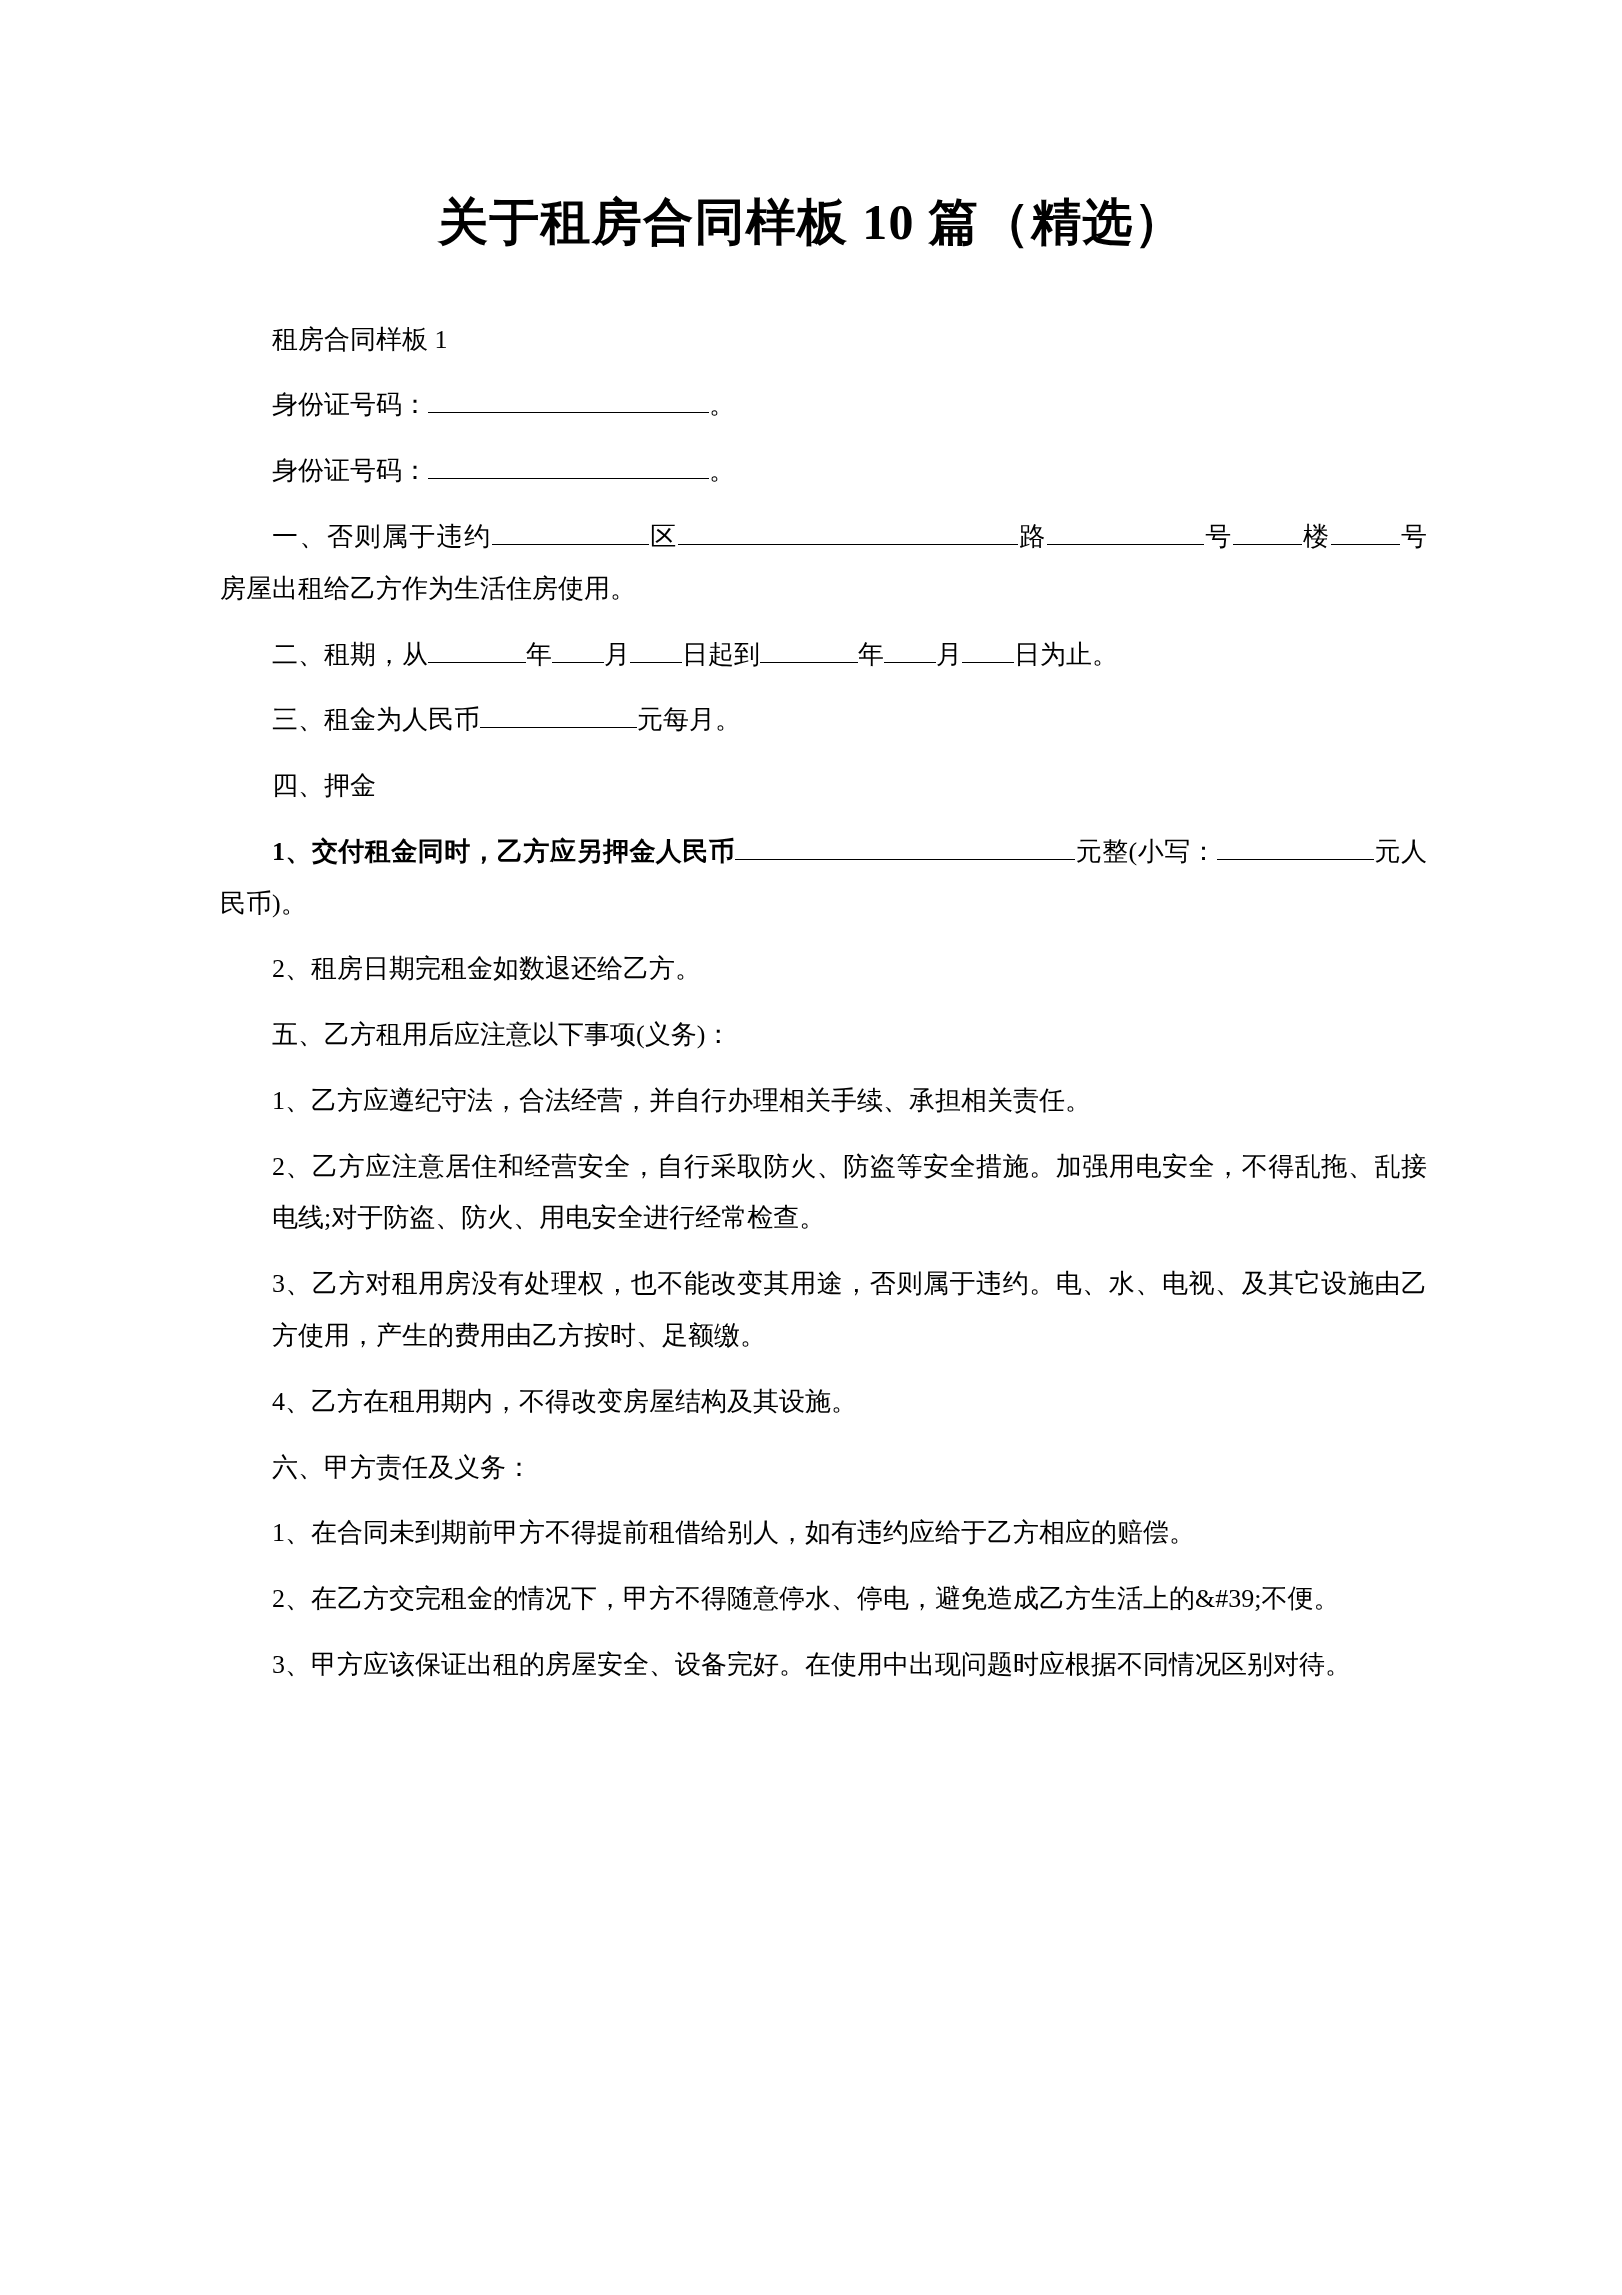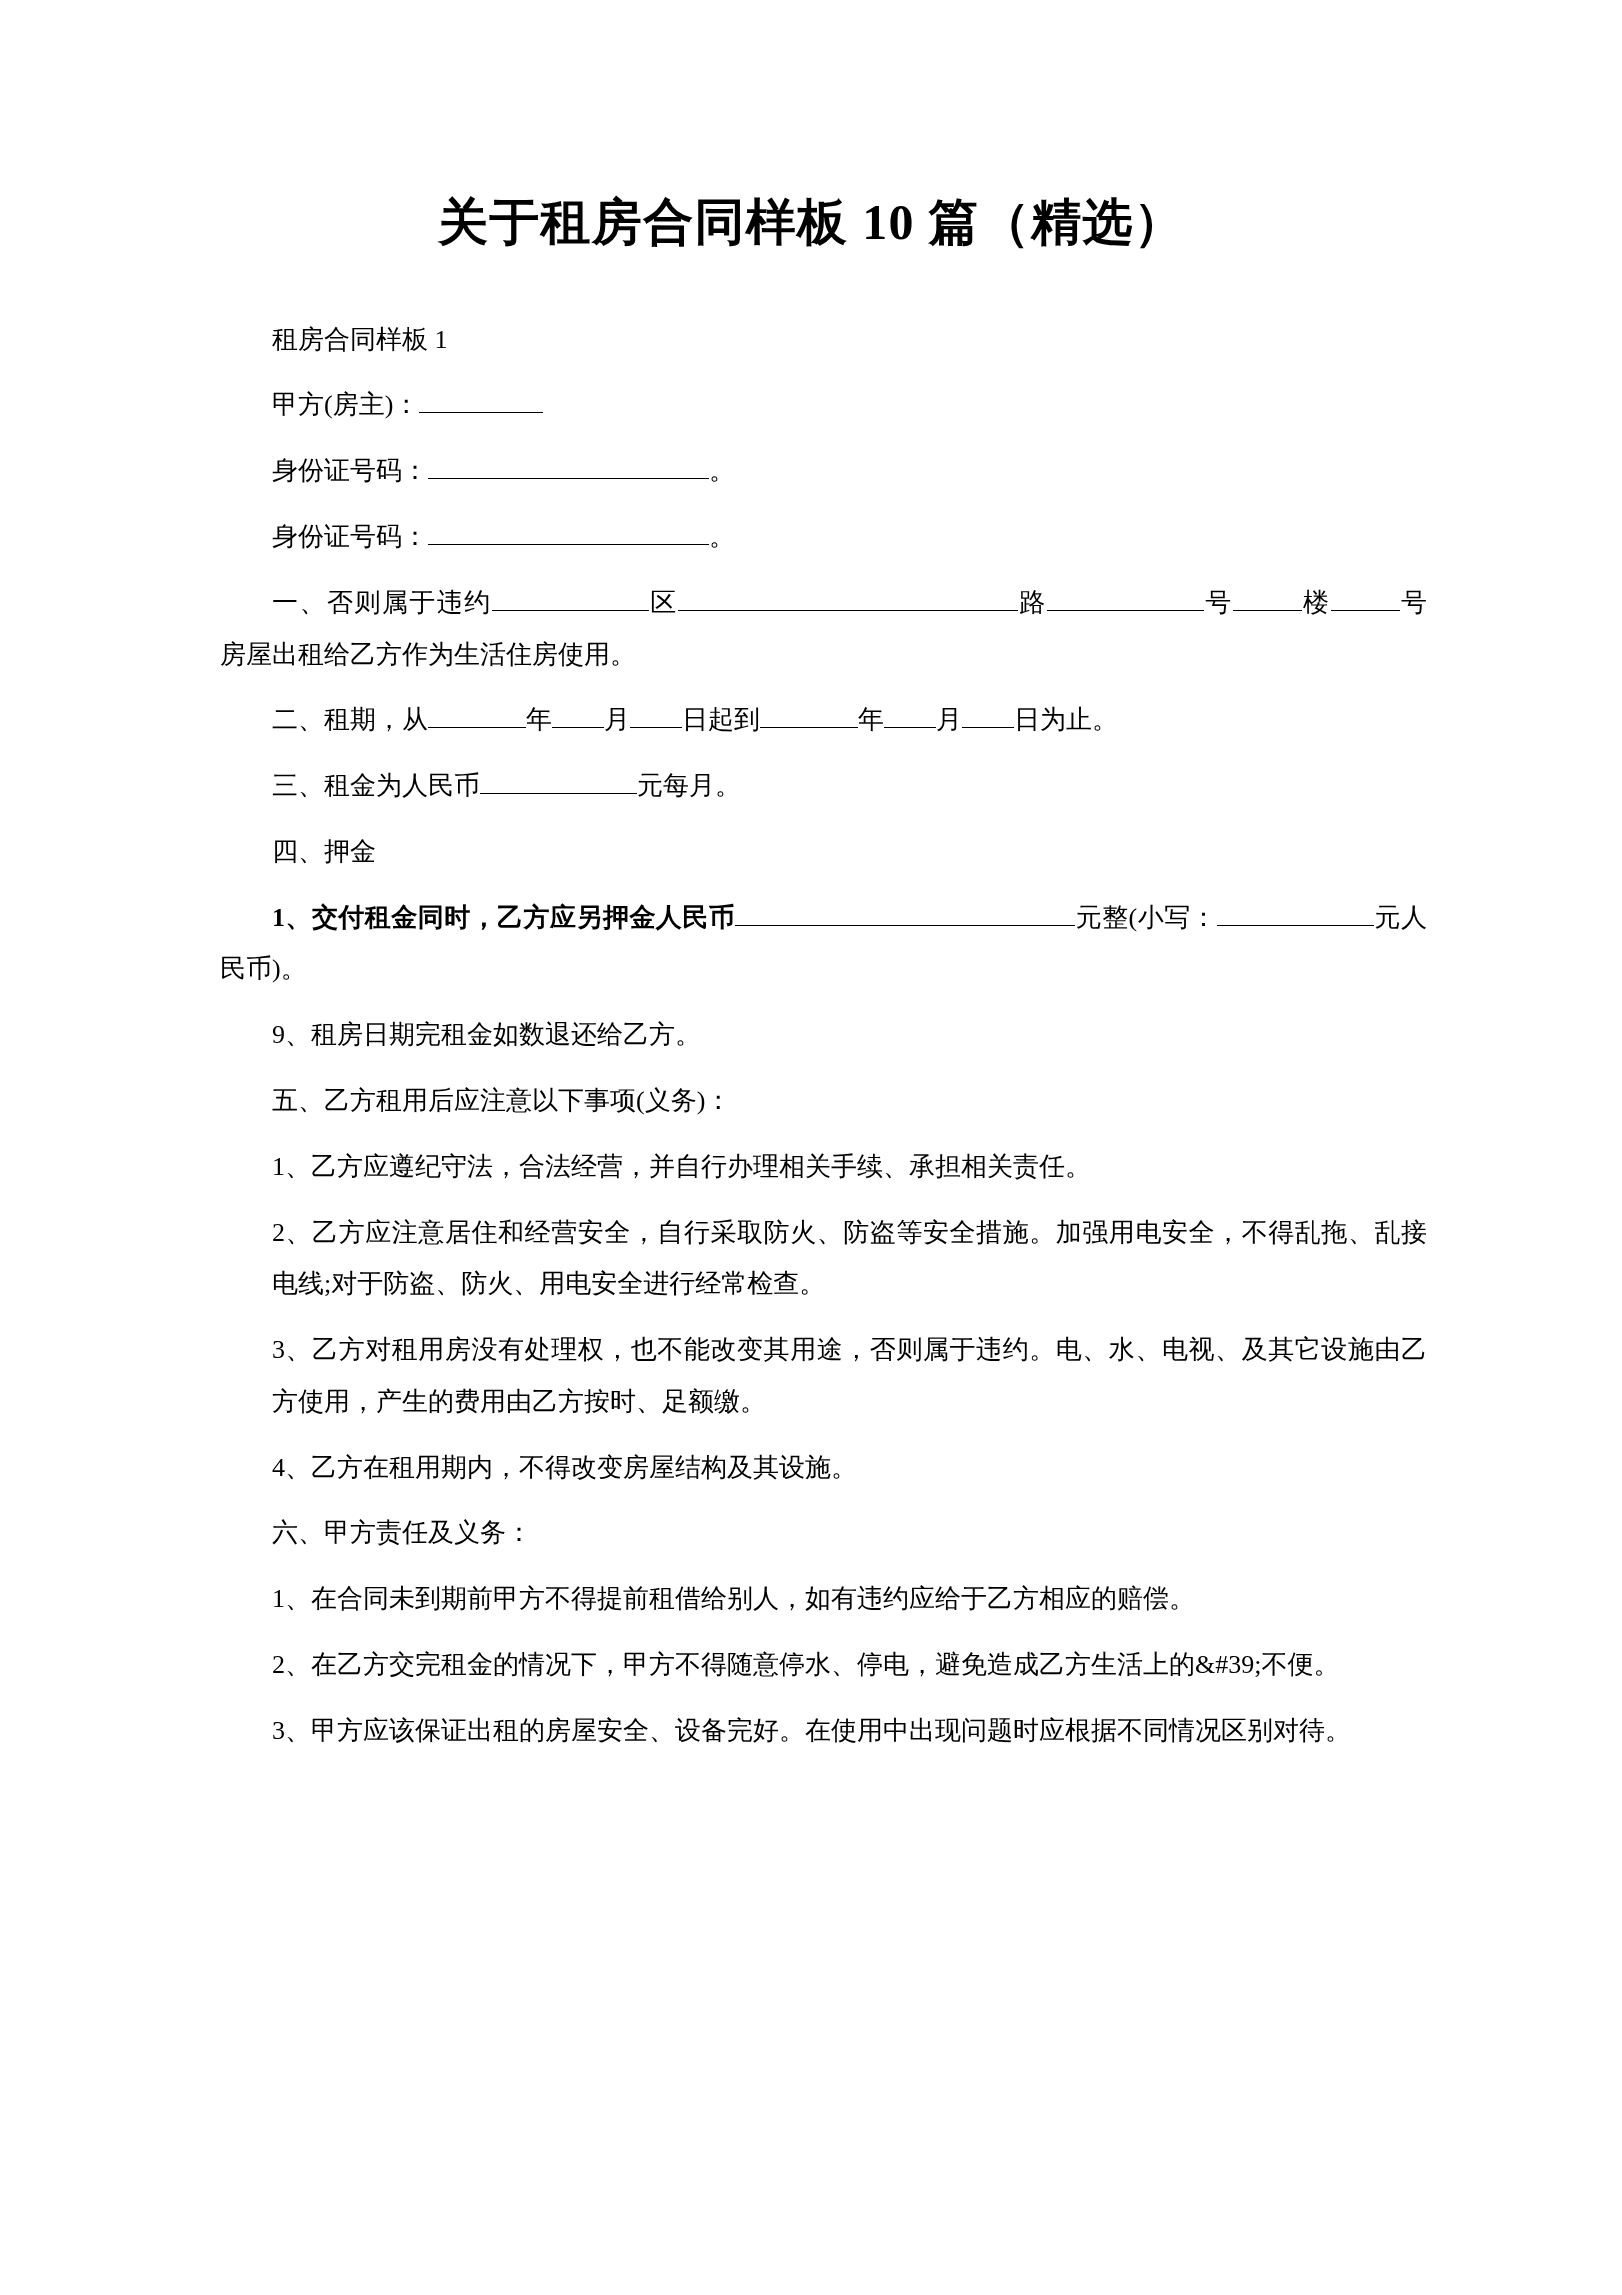--- a/index.html
+++ b/index.html
@@ -61,23 +61,20 @@
 <body>
 
 <div class="page">
 
   <h1 class="doc-title">关于租房合同样板 10 篇（精选）</h1>
 
   <div class="body-text">
 
     <p class="para indent">租房合同样板 1</p>
 
-    <p class="para indent">
-      <span>甲方(房主)：</span><span class="blank b-m"></span>
-    </p>
 
     <p class="para indent">
       <span>身份证号码：</span><span class="blank b-xl"></span><span>。</span>
     </p>
 
 
     <p class="para indent">
       <span>身份证号码：</span><span class="blank b-xl"></span><span>。</span>
     </p>
 
@@ -92,21 +89,21 @@
     <p class="para">
       <span style="margin-left:52px;">三、租金为人民币</span><span class="blank b-l"></span><span>元每月。</span>
     </p>
 
     <p class="para indent">四、押金</p>
 
     <p class="para">
       <span style="margin-left:52px;font-weight:bold;">1、交付租金同时，乙方应另押金人民币</span><span class="blank b-xxl"></span><span>元整(小写：</span><span class="blank b-l"></span><span>元人民币)。</span>
     </p>
 
-    <p class="para indent">9、租房日期完租金如数退还给乙方。</p>
+    <p class="para indent">2、租房日期完租金如数退还给乙方。</p>
 
     <p class="para indent">五、乙方租用后应注意以下事项(义务)：</p>
     <p class="para indent">1、乙方应遵纪守法，合法经营，并自行办理相关手续、承担相关责任。</p>
     <p class="para indent">2、乙方应注意居住和经营安全，自行采取防火、防盗等安全措施。加强用电安全，不得乱拖、乱接电线;对于防盗、防火、用电安全进行经常检查。</p>
     <p class="para indent">3、乙方对租用房没有处理权，也不能改变其用途，否则属于违约。电、水、电视、及其它设施由乙方使用，产生的费用由乙方按时、足额缴。</p>
     <p class="para indent">4、乙方在租用期内，不得改变房屋结构及其设施。</p>
 
     <p class="para indent">六、甲方责任及义务：</p>
     <p class="para indent">1、在合同未到期前甲方不得提前租借给别人，如有违约应给于乙方相应的赔偿。</p>
     <p class="para indent">2、在乙方交完租金的情况下，甲方不得随意停水、停电，避免造成乙方生活上的&amp;#39;不便。</p>

